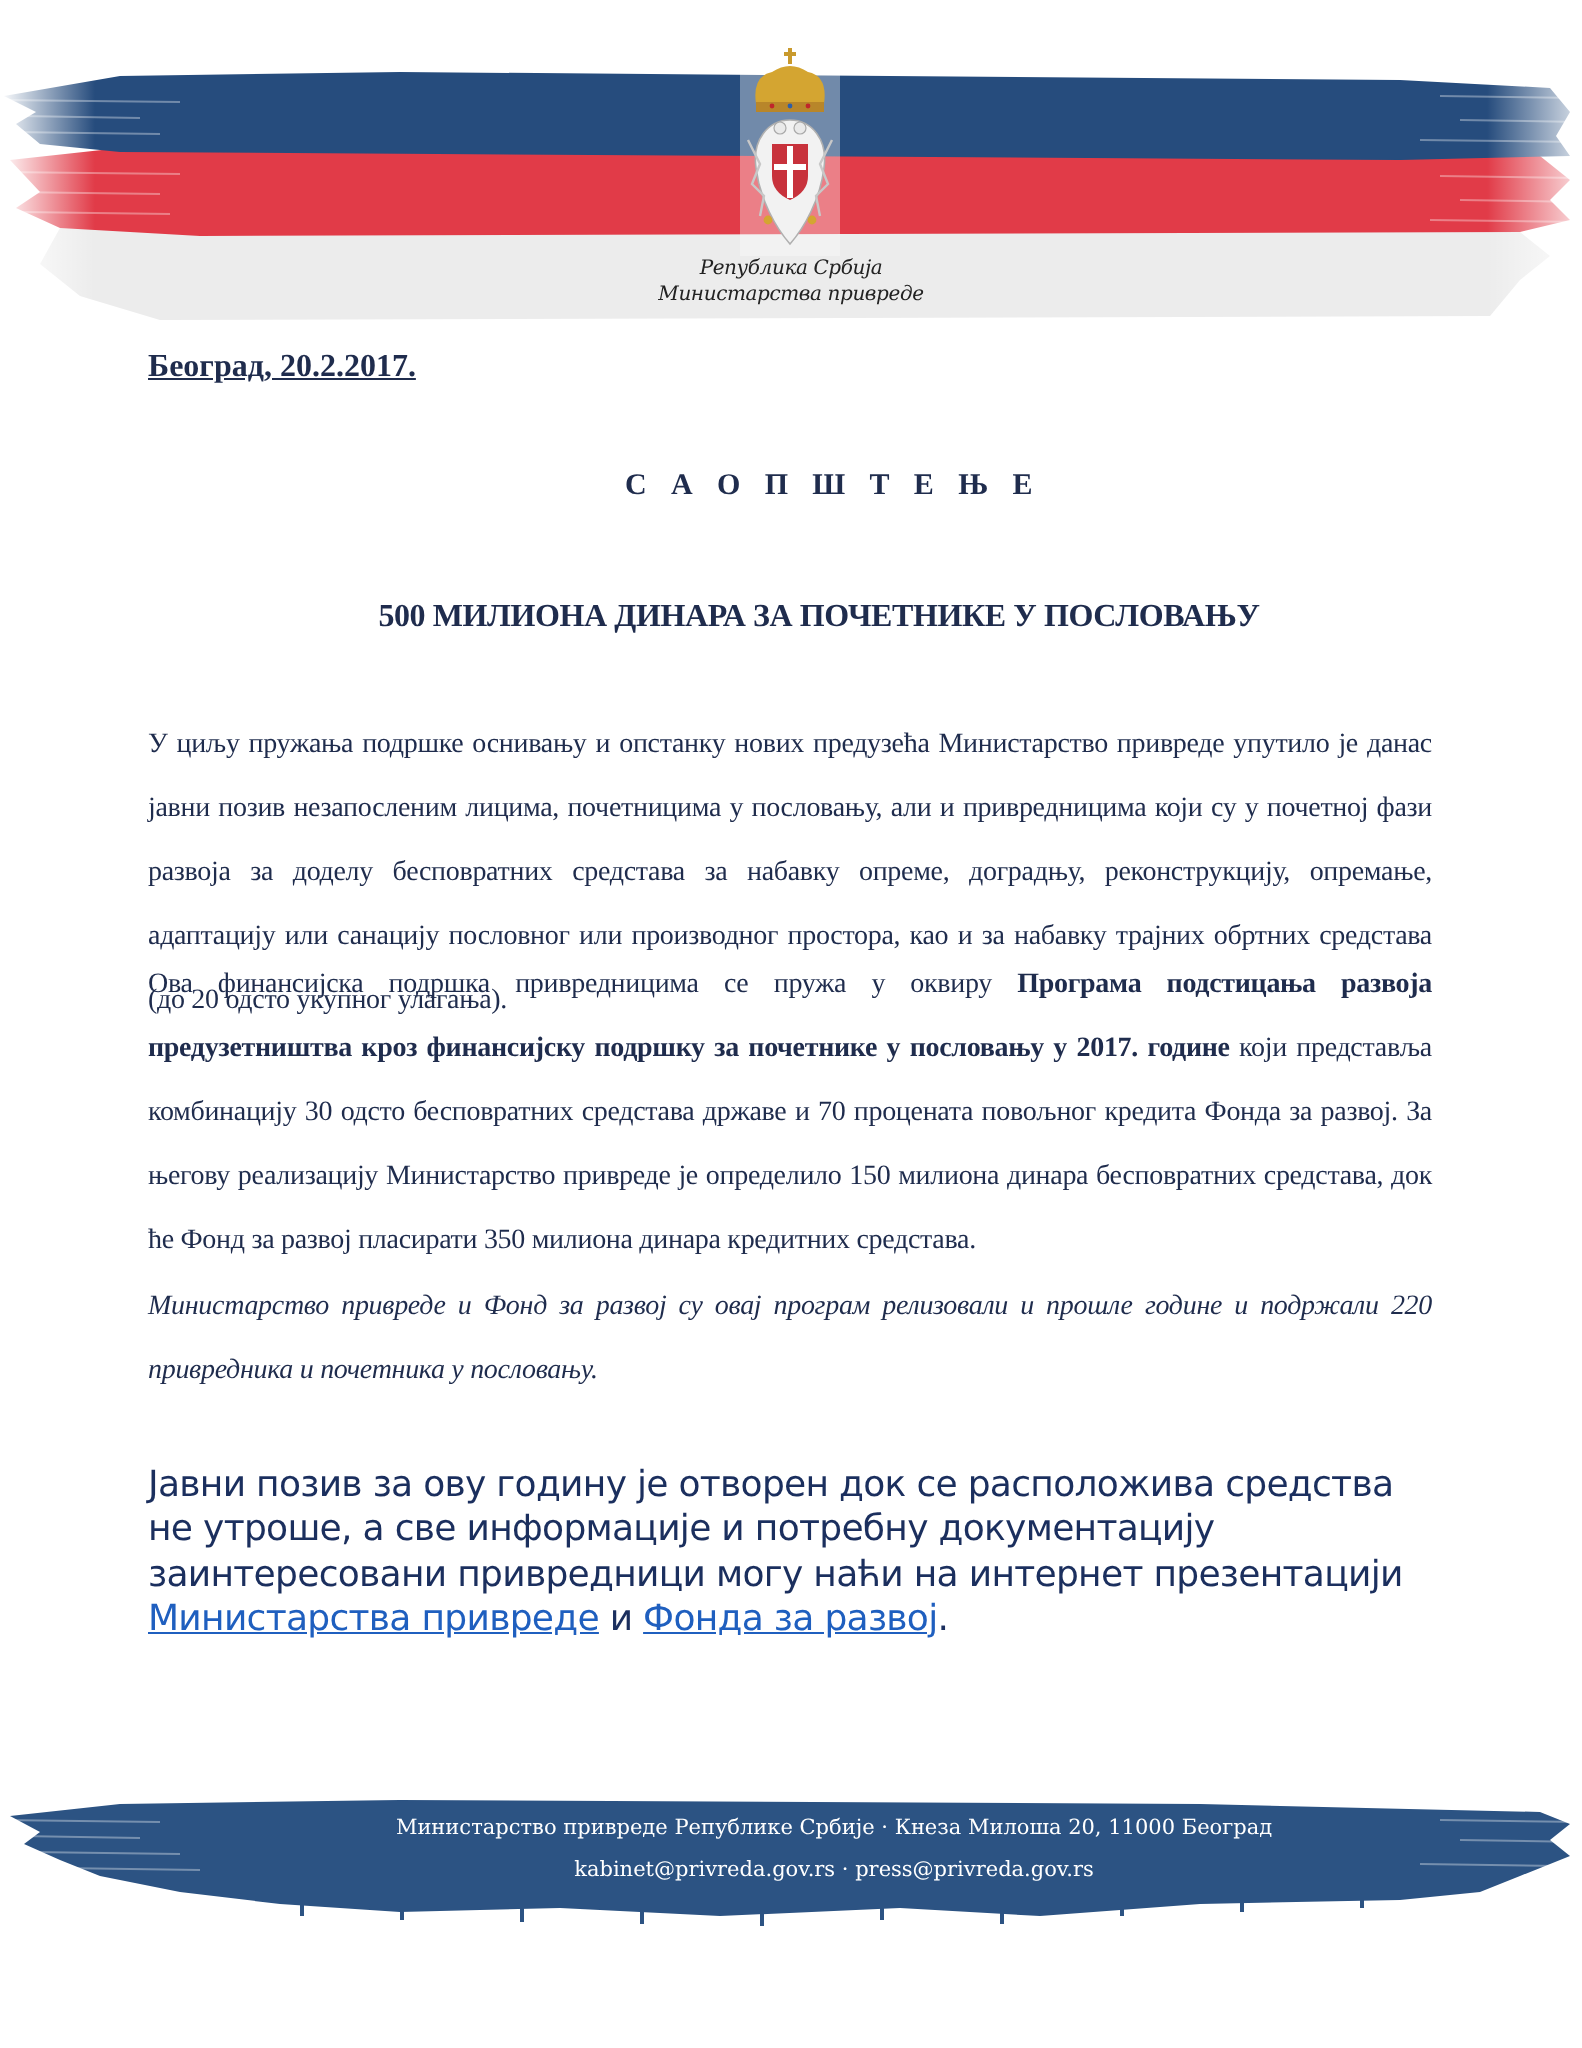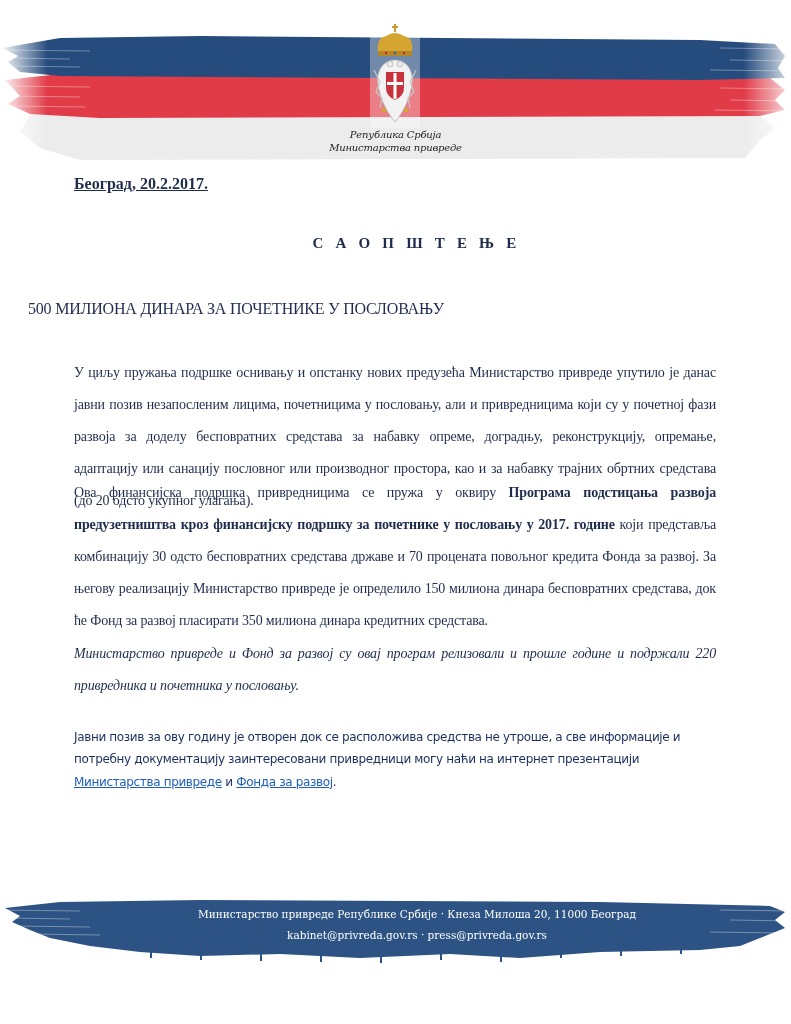--- a/index.html
+++ b/index.html
@@ -12,29 +12,29 @@
     .crest { position: absolute; left: 366px; top: 22px; width: 58px; height: 106px; }
     .org-lines { position: absolute; left: 0; width: 791px; top: 128px; text-align: center;
                  font-family: "DejaVu Serif", serif; font-style: italic; color: #222;
                  font-size: 10px; line-height: 13px; letter-spacing: -0.2px; }
     .org-lines div { white-space: nowrap; }
 
     
     .date { position: absolute; left: 74px; top: 175px; font-weight: bold; font-size: 16px; color: #1f2c4d; text-decoration: underline; }
     .doc-type { position: absolute; left: 0; width: 791px; top: 235px; text-align: center;
                 font-weight: bold; font-size: 15px; letter-spacing: 4.2px; color: #1f2c4d; padding-left: 14px; box-sizing: border-box; margin-left: 14px; }
-    .headline { position: absolute; left: 0; width: 791px; top: 300px; text-align: left;
-                font-weight: normal; font-size: 16px; color: #1f2c4d; padding-left: 28px; box-sizing: border-box; letter-spacing: -0.2px; }
+    .headline { position: absolute; left: 0; width: 791px; top: 300px; text-align: center;
+                font-weight: bold; font-size: 16px; color: #1f2c4d; padding-left: 28px; box-sizing: border-box; letter-spacing: -0.2px; }
 
     .para { position: absolute; left: 74px; width: 642px; font-size: 14px; line-height: 32px;
             text-align: justify; color: #1f2c4d; letter-spacing: -0.15px; }
     .p1 { top: 343px; }
     .p2 { top: 463px; }
     .p3 { top: 624px; font-style: italic; }
-    .p4 { top: 714px; font-family: "DejaVu Sans", sans-serif; font-size: 12px; line-height: 22.3px;
+    .p4 { top: 714px; font-family: "DejaVu Sans", sans-serif; font-size: 18px; line-height: 22.3px;
           text-align: left; color: #1b2f5e; letter-spacing: -0.35px; }
     .p4 a { color: #1f5fbf; text-decoration: underline; }
     b { font-weight: bold; }
 
     
     .footer { position: absolute; left: 0; top: 880px; width: 791px; height: 100px; }
     .footer-lines { position: absolute; left: 0; width: 791px; top: 904px; text-align: center;
                     font-family: "DejaVu Serif", serif; color: #ffffff; font-size: 10.5px; line-height: 21px; }
     .footer-lines div { white-space: nowrap; margin-left: 43px; }
   </style>

